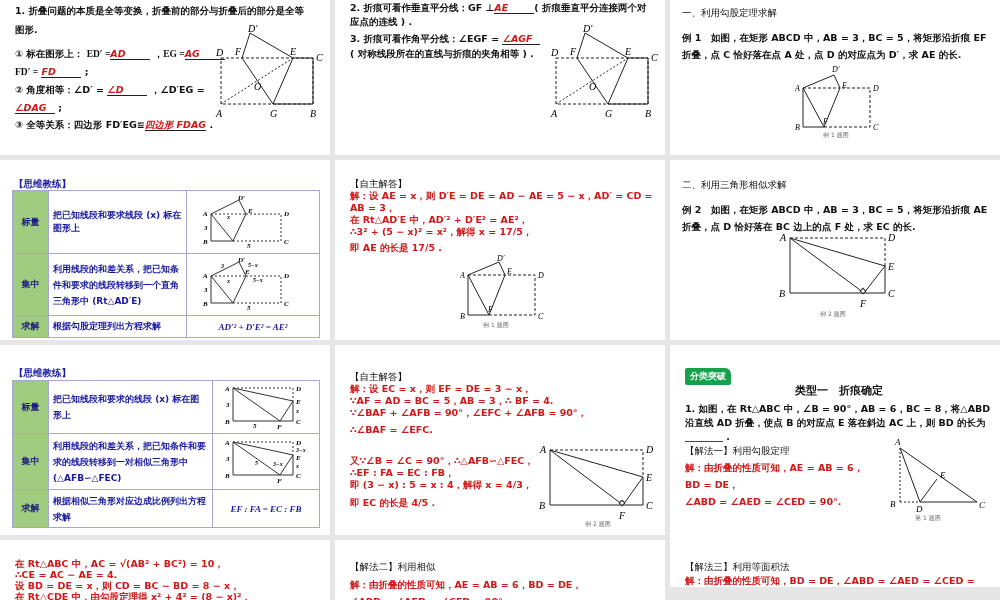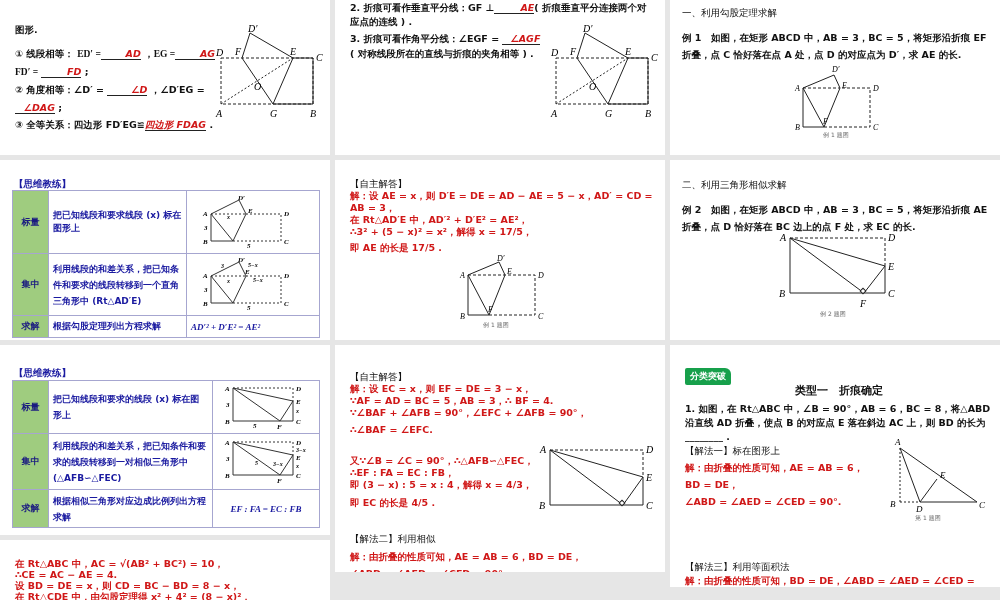--- a/index.html
+++ b/index.html
@@ -8,41 +8,42 @@
 .p1{left:0;top:0;width:330px;height:155px}
 .p2{left:335px;top:0;width:330px;height:155px}
 .p3{left:670px;top:0;width:330px;height:155px}
 .p4{left:0;top:160px;width:330px;height:180px}
 .p5{left:335px;top:160px;width:330px;height:180px}
 .p6{left:670px;top:160px;width:330px;height:180px}
 .p7{left:0;top:345px;width:330px;height:190px}
 .p8{left:335px;top:345px;width:330px;height:190px}
 .p9{left:670px;top:345px;width:330px;height:198px}
 .p10{left:0;top:540px;width:330px;height:60px}
-.p11{left:335px;top:512px;width:330px;height:60px}
+.p11{left:335px;top:540px;width:330px;height:60px}
 .p12{left:670px;top:540px;width:330px;height:47px}
 .t{position:absolute;font-size:9.5px;line-height:15px;font-weight:bold;font-family:"DejaVu Sans","Liberation Sans",sans-serif;white-space:nowrap}
 .red{color:#d01818}
-.blank{display:inline-block;border-bottom:1px solid #222;color:#d01818;font-style:italic;min-width:40px;text-align:right;line-height:11px}
+.blank{display:inline-block;border-bottom:1px solid #222;color:#d01818;font-style:italic;min-width:40px;text-align:left;line-height:11px}
 .it{font-family:"Liberation Serif",serif}
 svg{position:absolute}
 svg text{font-family:"Liberation Serif",serif;font-style:italic}
 .cap{font-size:6px;font-family:"DejaVu Sans",sans-serif;fill:#666;font-style:normal}
 table.mt{position:absolute;border-collapse:collapse;font-size:9px}
 table.mt td{border:1px solid #a6a6d0;color:#1a1aa0;font-weight:bold;font-family:"DejaVu Sans",sans-serif;padding:2px 4px;vertical-align:middle}
 table.mt td.g{background:#9fcc7f;color:#1a1a80;text-align:center;width:36px}
 .badge{position:absolute;background:#17a04b;color:#fff;font-size:9px;font-weight:bold;font-family:"DejaVu Sans",sans-serif;padding:2px 5px;border-radius:2px 6px 2px 2px}
 </style>
 </head>
 <body>
 
 <div class="panel p1">
+  <div class="t" style="left:15px;top:3px">1. 折叠问题的本质是全等变换，折叠前的部分与折叠后的部分是全等</div>
   <div class="t" style="left:15px;top:22px">图形.</div>
   <div class="t" style="left:15px;top:46px">
-    <span>① 线段相等：</span>
+    <span>① 标在图形上：</span>
     <span class="it">ED′ =</span><span class="blank">AD</span>
     <span class="it">，EG =</span><span class="blank">AG</span>
   </div>
   <div class="t" style="left:15px;top:64px">
     <span class="it">FD′ =</span> <span class="blank">FD</span> ;
   </div>
   <div class="t" style="left:15px;top:82px">
     <span>② 角度相等：∠D′ =</span> <span class="blank">∠D</span>
     <span>，∠D′EG =</span>
   </div>
@@ -163,21 +164,21 @@
         <text x="36" y="27" font-size="6">x</text>
               <text x="13" y="36" font-size="7">3</text>
         <text x="12" y="50" font-size="7">B</text>
               <text x="93" y="50" font-size="7">C</text>
               <text x="56" y="54" font-size="7">5</text>
       </svg></td>
     </tr>
     <tr style="height:22px">
       <td class="g">求解</td>
       <td>根据勾股定理列出方程求解</td>
-      <td style="text-align:left;font-style:italic;font-family:'Liberation Serif',serif">AD′² + D′E² = AE²</td>
+      <td style="text-align:center;font-style:italic;font-family:'Liberation Serif',serif">AD′² + D′E² = AE²</td>
     </tr>
   </tbody>
     </table>
 </div>
 
 <div class="panel p5">
   <div class="t" style="left:15px;top:16px;font-weight:normal">【自主解答】</div>
   <div class="t red" style="left:15px;top:30px;line-height:12px">解：设 AE = x，则 D′E = DE = AD − AE = 5 − x，AD′ = CD =</div>
   <div class="t red" style="left:15px;top:42px;line-height:12px">AB = 3，</div>
   <div class="t red" style="left:15px;top:54px;line-height:12px">在 Rt△AD′E 中，AD′² + D′E² = AE²，</div>
@@ -294,21 +295,21 @@
     <text x="50" y="86" class="cap">例 2 题图</text>
   </svg>
 </div>
 
 <div class="panel p9">
   <div class="badge" style="left:15px;top:23px">分类突破</div>
   <div class="t" style="left:125px;top:38px;font-size:11px">类型一　折痕确定</div>
   <div class="t" style="left:15px;top:56px">1. 如图，在 Rt△ABC 中，∠B = 90°，AB = 6，BC = 8，将△ABD</div>
   <div class="t" style="left:15px;top:70px">沿直线 AD 折叠，使点 B 的对应点 E 落在斜边 AC 上，则 BD 的长为</div>
   <div class="t" style="left:15px;top:84px">________ .</div>
-  <div class="t" style="left:15px;top:98px;font-weight:normal">【解法一】标在图形上</div>
+  <div class="t" style="left:15px;top:98px;font-weight:normal">【解法一】利用勾股定理</div>
   <div class="t red" style="left:15px;top:115px">解：由折叠的性质可知，AE = AB = 6，</div>
   <div class="t red" style="left:15px;top:132px">BD = DE，</div>
   <div class="t red" style="left:15px;top:149px">∠ABD = ∠AED = ∠CED = 90°.</div>
   <svg style="left:215px;top:90px" width="110" height="90">
     <line x1="15" y1="13" x2="15" y2="67" stroke="#222" stroke-dasharray="2,2"></line>
     <line x1="15" y1="67" x2="35" y2="67" stroke="#222" stroke-dasharray="2,2"></line>
     <line x1="35" y1="67" x2="92" y2="67" stroke="#222"></line>
     <line x1="15" y1="13" x2="92" y2="67" stroke="#222"></line>
     <line x1="15" y1="13" x2="35" y2="67" stroke="#222"></line>
     <line x1="35" y1="67" x2="52" y2="44" stroke="#222"></line>

